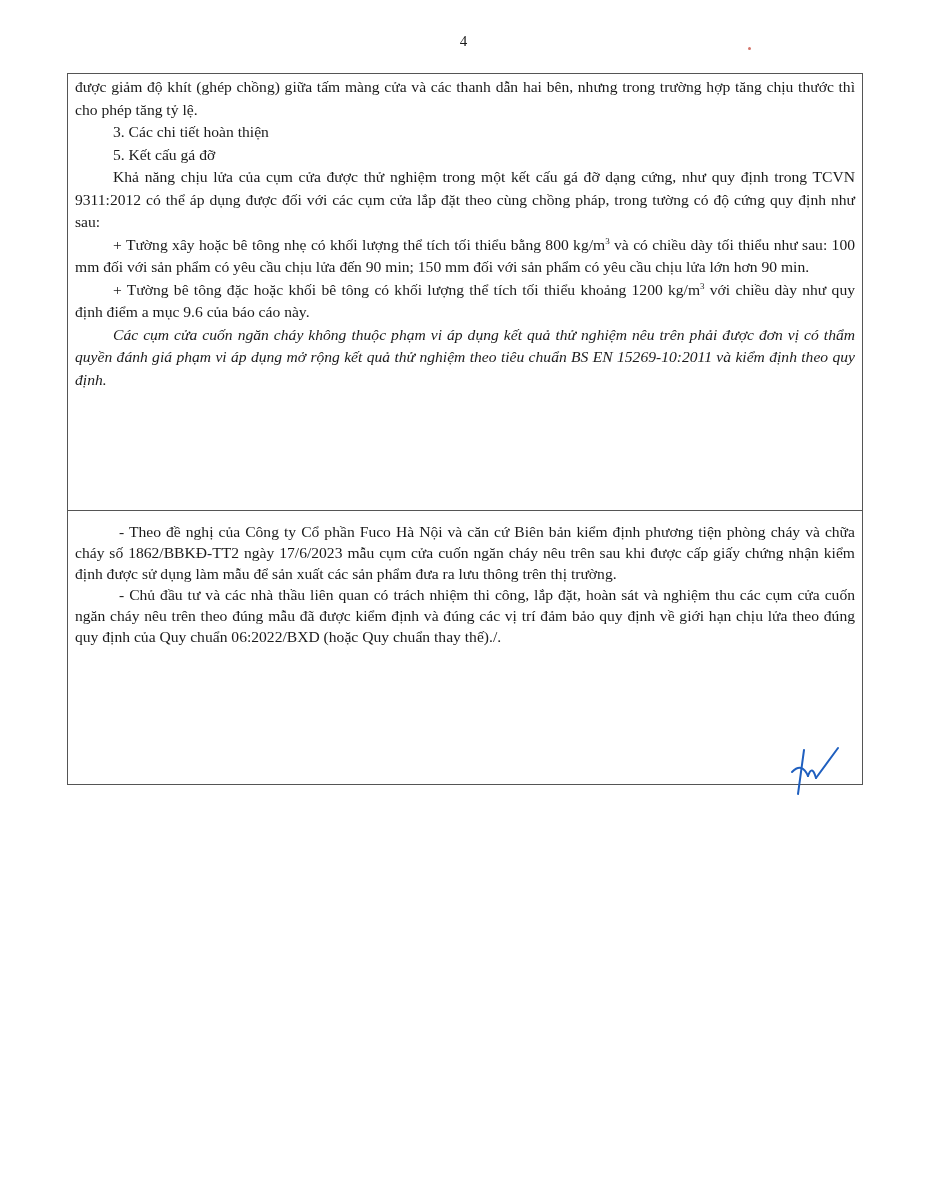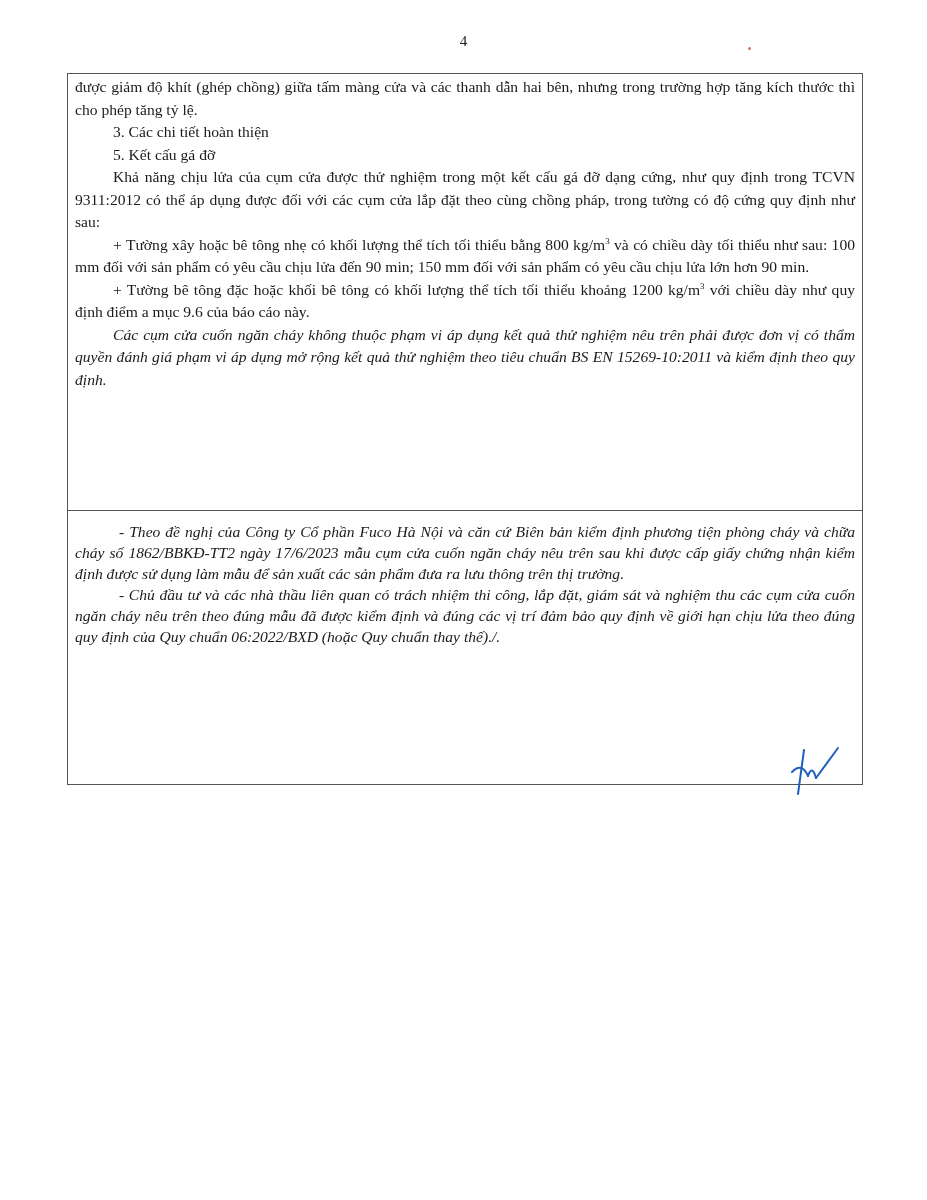--- a/index.html
+++ b/index.html
@@ -6,48 +6,48 @@
   body { width: 927px; height: 1200px; position: relative; overflow: hidden;
          font-family: "Liberation Serif", "DejaVu Serif", serif; color: #1a1a1a; }
   .page-number { position: absolute; top: 33px; left: 0; width: 927px; text-align: center;
                  font-size: 15px; }
   .speck { position: absolute; top: 47px; left: 748px; width: 3px; height: 3px;
            background: #c0392b; border-radius: 50%; opacity: 0.7; }
   .frame { position: absolute; left: 67px; top: 73px; width: 796px;
            border: 1px solid #555; box-sizing: border-box; }
   .section { padding: 2px 7px 4px 7px; box-sizing: border-box; }
   .section-top { height: 437px; border-bottom: 1px solid #555; }
-  .section-bottom { height: 273px; padding-top: 10px; position: relative; font-style: italic; }
+  .section-bottom { height: 273px; padding-top: 10px; position: relative; }
   p { margin: 0; font-size: 15.6px; line-height: 22.5px; text-align: justify; }
   .bottom p { line-height: 21px; }
   .indent { text-indent: 38px; }
   .indent-dash { text-indent: 44px; }
   .italic { font-style: italic; }
   sup { font-size: 9px; line-height: 0; }
   .signature { position: absolute; left: 782px; top: 742px; width: 58px; height: 54px; }
 </style>
 </head>
 <body>
 
 <div class="page-number">4</div>
 <div class="speck"></div>
 
 <div class="frame">
   <div class="section section-top">
-    <p>được giảm độ khít (ghép chồng) giữa tấm màng cửa và các thanh dẫn hai bên, nhưng trong trường hợp tăng kích thước thì cho phép tăng tỷ lệ.</p>
+    <p>được giảm độ khít (ghép chồng) giữa tấm màng cửa và các thanh dẫn hai bên, nhưng trong trường hợp tăng chịu thước thì cho phép tăng tỷ lệ.</p>
     <p class="indent">3. Các chi tiết hoàn thiện</p>
     <p class="indent">5. Kết cấu gá đỡ</p>
     <p class="indent">Khả năng chịu lửa của cụm cửa được thử nghiệm trong một kết cấu gá đỡ dạng cứng, như quy định trong TCVN 9311:2012 có thể áp dụng được đối với các cụm cửa lắp đặt theo cùng chồng pháp, trong tường có độ cứng quy định như sau:</p>
     <p class="indent"><span>+ Tường xây hoặc bê tông nhẹ có khối lượng thể tích tối thiểu bằng 800 kg/m</span><sup>3</sup><span> và có chiều dày tối thiểu như sau: 100 mm đối với sản phẩm có yêu cầu chịu lửa đến 90 min; 150 mm đối với sản phẩm có yêu cầu chịu lửa lớn hơn 90 min.</span></p>
     <p class="indent"><span>+ Tường bê tông đặc hoặc khối bê tông có khối lượng thể tích tối thiểu khoảng 1200 kg/m</span><sup>3</sup><span> với chiều dày như quy định điểm a mục 9.6 của báo cáo này.</span></p>
     <p class="indent italic">Các cụm cửa cuốn ngăn cháy không thuộc phạm vi áp dụng kết quả thử nghiệm nêu trên phải được đơn vị có thẩm quyền đánh giá phạm vi áp dụng mở rộng kết quả thử nghiệm theo tiêu chuẩn BS EN 15269-10:2011 và kiểm định theo quy định.</p>
   </div>
   <div class="section section-bottom bottom">
     <p class="indent-dash">- Theo đề nghị của Công ty Cổ phần Fuco Hà Nội và căn cứ Biên bản kiểm định phương tiện phòng cháy và chữa cháy số 1862/BBKĐ-TT2 ngày 17/6/2023 mẫu cụm cửa cuốn ngăn cháy nêu trên sau khi được cấp giấy chứng nhận kiểm định được sử dụng làm mẫu để sản xuất các sản phẩm đưa ra lưu thông trên thị trường.</p>
-    <p class="indent-dash">- Chủ đầu tư và các nhà thầu liên quan có trách nhiệm thi công, lắp đặt, giám sát và nghiệm thu các cụm cửa cuốn ngăn cháy nêu trên theo đúng mẫu đã được kiểm định và đúng các vị trí đảm bảo quy định về giới hạn chịu lửa theo đúng quy định của Quy chuẩn 06:2022/BXD (hoặc Quy chuẩn thay thế)./.</p>
+    <p class="indent-dash">- Chủ đầu tư và các nhà thầu liên quan có trách nhiệm thi công, lắp đặt, hoàn sát và nghiệm thu các cụm cửa cuốn ngăn cháy nêu trên theo đúng mẫu đã được kiểm định và đúng các vị trí đảm bảo quy định về giới hạn chịu lửa theo đúng quy định của Quy chuẩn 06:2022/BXD (hoặc Quy chuẩn thay thế)./.</p>
   </div>
 </div>
 
 <svg class="signature" viewBox="0 0 58 54">
   <g fill="none" stroke="#1f5fbf" stroke-width="2" stroke-linecap="round">
     <path d="M22 8 L16 52"></path>
     <path d="M10 30 Q20 20 26 34"></path>
     <path d="M26 34 Q30 22 34 36"></path>
     <path d="M34 36 L56 6"></path>
   </g>

